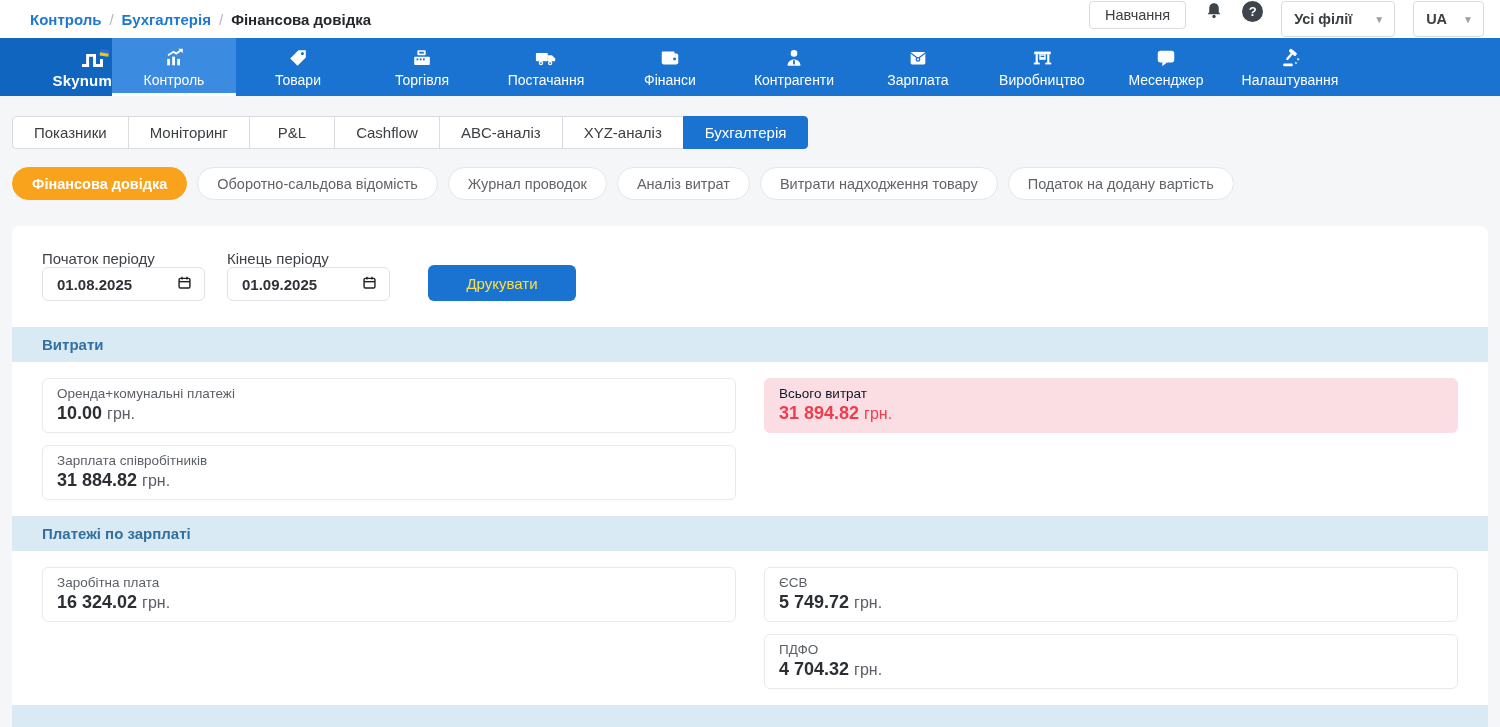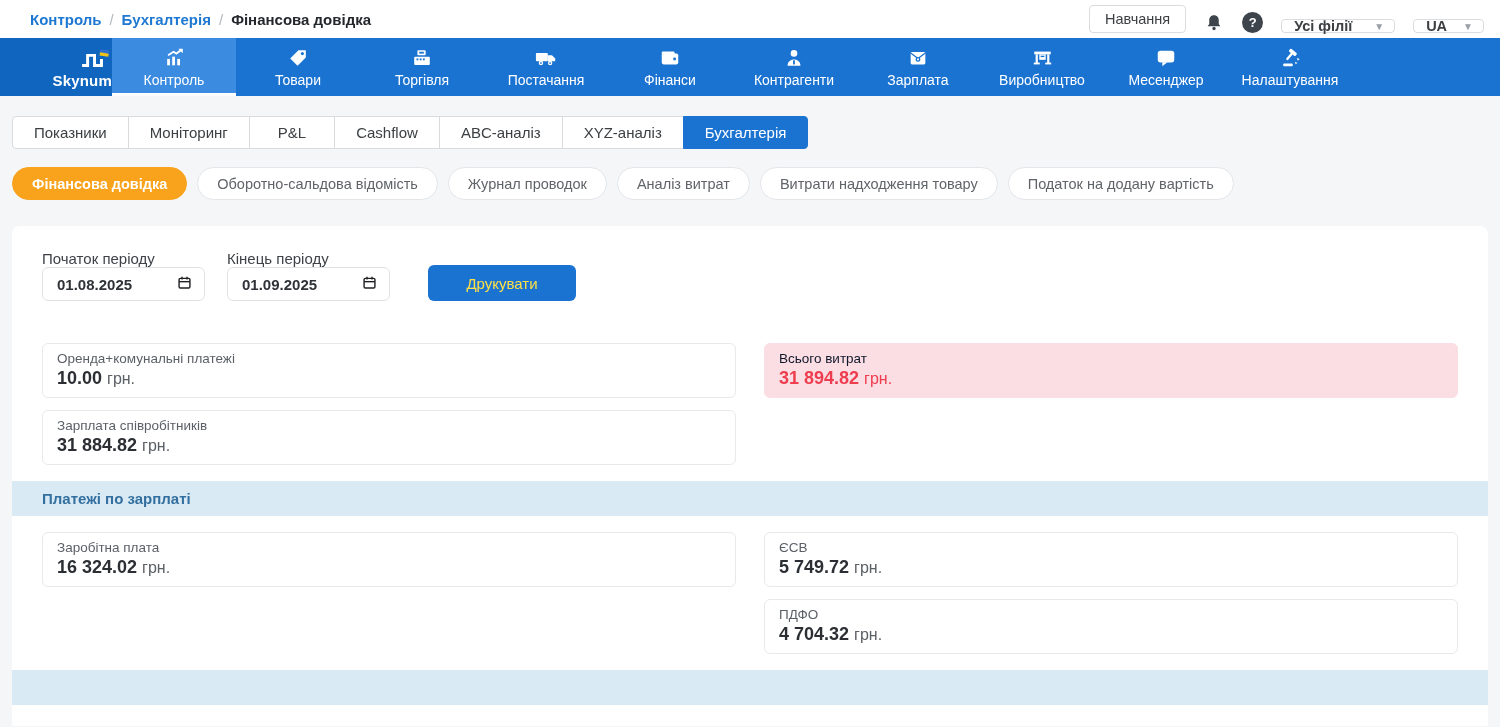--- a/index.html
+++ b/index.html
@@ -5,25 +5,25 @@
   * { box-sizing: border-box; margin: 0; padding: 0; }
   html,body { width:1500px; height:727px; overflow:hidden; }
   body { font-family:"Liberation Sans", sans-serif; background:#f5f6f8; color:#2b2e33; }
 
   
   .topbar { height:38px; background:#fff; display:flex; align-items:center; justify-content:space-between; padding:0 16px 0 30px; }
   .breadcrumb { font-size:15px; font-weight:bold; display:flex; gap:8px; align-items:center; }
   .breadcrumb .link { color:#1e78d2; cursor:pointer; }
   .breadcrumb .sep { color:#b3b8be; font-weight:normal; }
   .breadcrumb .current { color:#24282c; }
-  .top-right { display:flex; align-items:flex-end; gap:18px; }
+  .top-right { display:flex; align-items:flex-start; gap:18px; }
   .btn-outline { background:#fff; border:1px solid #dadce0; border-radius:4px; padding:5px 15px; font-size:14.5px; color:#3c4043; cursor:pointer; }
   .icon-btn { display:flex; align-items:center; justify-content:center; cursor:pointer; }
   .help-circle { width:21px; height:21px; border-radius:50%; background:#3e444b; color:#fff; font-size:13px; font-weight:bold; display:flex; align-items:center; justify-content:center; }
-  .select-box { border:1px solid #dadce0; border-radius:4px; height:14px; display:flex; align-items:center; gap:16px; padding:0 10px 0 12px; font-size:14.5px; font-weight:bold; color:#3c4043; cursor:pointer; background:#fff; }
+  .select-box { border:1px solid #dadce0; border-radius:4px; height:36px; display:flex; align-items:center; gap:16px; padding:0 10px 0 12px; font-size:14.5px; font-weight:bold; color:#3c4043; cursor:pointer; background:#fff; }
   .select-box .chev { color:#9aa0a6; font-size:10px; }
 
   
   .nav { height:58px; background:#1a73d1; display:flex; }
   .brand { width:112px; background:#1065bf; display:flex; flex-direction:column; align-items:flex-end; justify-content:center; padding-top:4px; cursor:pointer; }
   .brand-name { color:#fff; font-size:15px; font-weight:800; margin-top:1px; letter-spacing:.2px; }
   .nav-item { width:124px; display:flex; flex-direction:column; align-items:center; justify-content:center; gap:3px; color:#fff; font-size:14px; cursor:pointer; position:relative; }
   .nav-item.active { background:#3b8be0; }
   .nav-item.active::after { content:""; position:absolute; left:0; bottom:0; width:100%; height:3px; background:#fff; }
   .nav-icon { height:22px; display:flex; align-items:center; }
@@ -282,20 +282,21 @@
               <line x1="6" y1="2" x2="6" y2="5.5" stroke="#202124" stroke-width="1.7"></line>
               <line x1="12" y1="2" x2="12" y2="5.5" stroke="#202124" stroke-width="1.7"></line>
               <line x1="2.5" y1="8" x2="15.5" y2="8" stroke="#202124" stroke-width="1.7"></line>
             </svg>
         </span>
       </div>
     </div>
     <button class="btn-primary">Друкувати</button>
   </div>
 
+  <div class="section-header">Витрати</div>
   <div class="cards">
     <div class="card c1">
       <div class="label">Оренда+комунальні платежі</div>
       <div><span class="value">10.00</span><span class="unit">грн.</span></div>
     </div>
     <div class="card danger c2">
       <div class="label">Всього витрат</div>
       <div><span class="value">31 894.82</span><span class="unit">грн.</span></div>
     </div>
     <div class="card c1">

